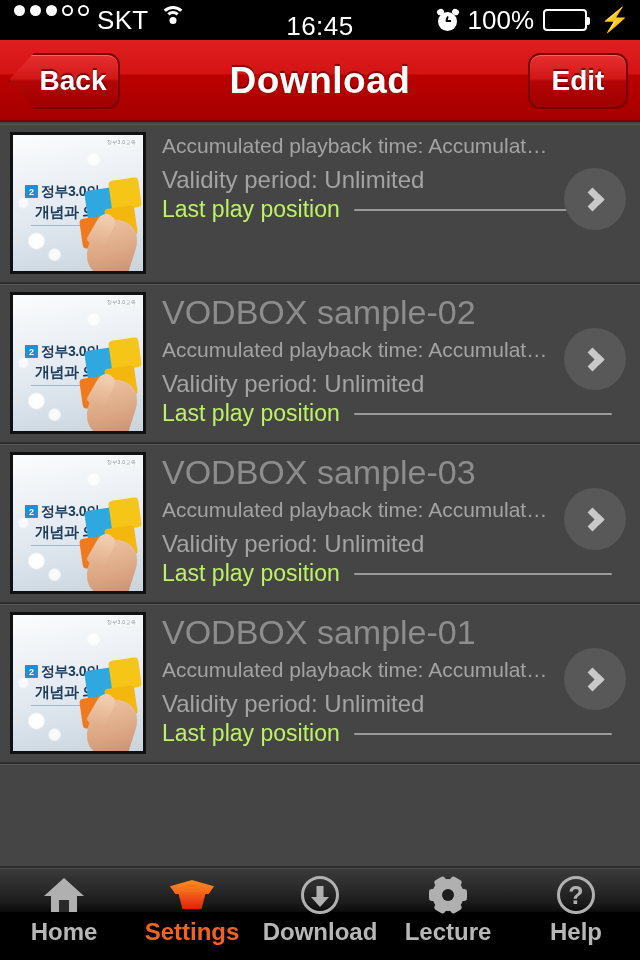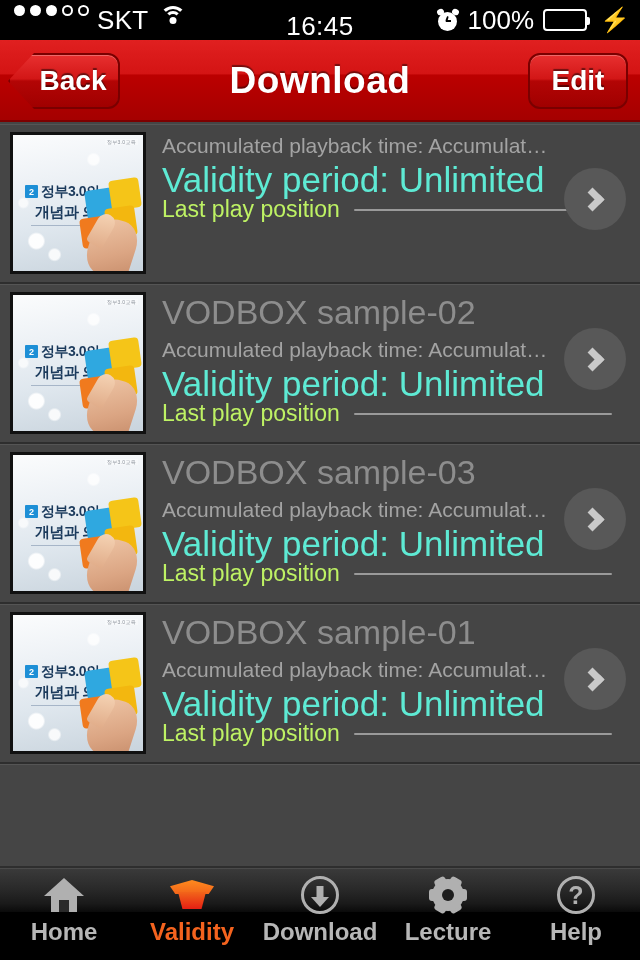--- a/index.html
+++ b/index.html
@@ -126,21 +126,21 @@
   }
   .finger{
     position:absolute; right:32px; bottom:24px; width:18px; height:34px;
     background:linear-gradient(160deg,#f6d5b6,#e0ab88);
     border-radius:9px 9px 4px 4px; transform:rotate(30deg);
   }
 
   .row-info{ flex:1; padding:6px 0 0 16px; min-width:0; position:relative; }
   .r-title{ font-size:34px; color:#8d8d8d; line-height:44px; white-space:nowrap; }
   .r-acc{ font-size:21px; color:#a3a3a3; line-height:32px; white-space:nowrap; overflow:hidden; max-width:400px; text-overflow:ellipsis; }
-  .r-valid{ font-size:35px; color:#5eead4; line-height:36px; white-space:nowrap; }
+  .r-valid{ font-size:24px; color:#a3a3a3; line-height:36px; white-space:nowrap; }
   .r-last{ display:flex; align-items:center; gap:14px; margin-top:-2px; padding-right:28px; }
   .r-last .lbl{ font-size:23px; color:#bef264; white-space:nowrap; }
   .r-last .bar{ flex:1; height:2px; background:#9a9a9a; border-radius:1px; }
 
   .chev{
     position:absolute; right:14px; top:44px; width:62px; height:62px; border-radius:50%;
     background:#585858; display:flex; align-items:center; justify-content:center;
   }
   .chev i{
     display:block; width:17px; height:17px; border-top:7px solid #c9c9c9; border-right:7px solid #c9c9c9;
@@ -372,21 +372,21 @@
         </div>
         <div class="lbl">Home</div>
       </div>
       <div class="tab active">
         <div class="ic">
           <span class="ic-cap">
               <i class="top"></i>
               <i class="bot"></i>
             </span>
         </div>
-        <div class="lbl">Validity</div>
+        <div class="lbl">Settings</div>
       </div>
       <div class="tab">
         <div class="ic">
           <span class="ic-dl">
               <i class="stem"></i>
               <i class="head"></i>
             </span>
         </div>
         <div class="lbl">Download</div>
       </div>

